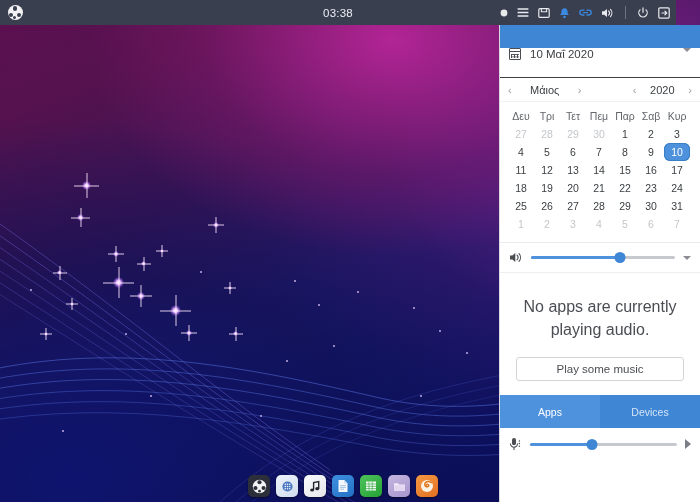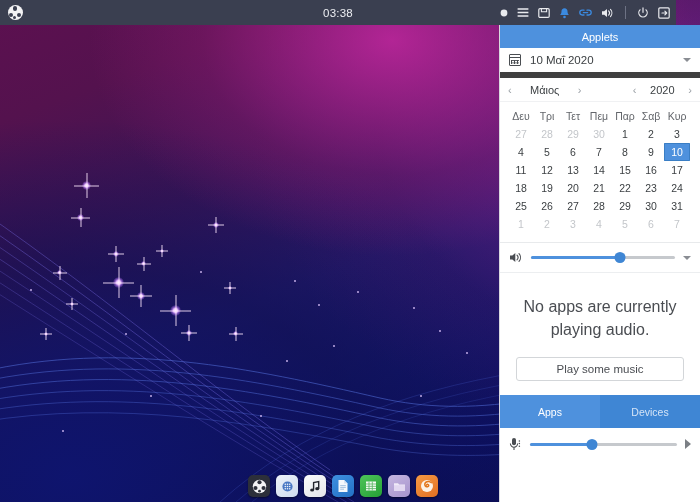--- a/index.html
+++ b/index.html
@@ -109,22 +109,22 @@
     overflow:hidden;
   }
   .panel-tabs { display:flex; height:23px; background:#3f86d4; }
   .ptab {
     flex:1; display:flex; align-items:center; justify-content:center;
     font-size:11px; color:#d4e4f7;
   }
   .ptab.active { background:#4e91dd; color:#ffffff; }
 
   .row-date {
-    height:30px; display:flex; align-items:center; padding:0 9px;
-    border-bottom:6px solid #404040;
+    height:30px; display:flex; padding:0 9px;
+    border-bottom:1px solid #404040;
   }
   .cal-ico {
     width:12px; height:12px; border:1.3px solid #4a4d52; border-radius:1px;
     position:relative; margin-right:9px; flex:0 0 auto;
   }
   .cal-ico::before {
     content:""; position:absolute; left:0; right:0; top:2px; height:1.3px; background:#4a4d52;
   }
   .cal-ico::after {
     content:""; position:absolute; left:1px; right:1px; top:5px; bottom:1px;
@@ -150,21 +150,21 @@
 
   .cal { padding:5px 8px 7px; }
   .cal-row { display:flex; }
   .cal-cell {
     width:26px; height:18px; line-height:18px; text-align:center;
     font-size:10.5px; color:#3c4043;
   }
   .cal-head .cal-cell { color:#63666b; font-size:10.5px; }
   .cal-cell.out { color:#c3c6ca; }
   .cal-cell.today {
-    background:#4e91dd; color:#ffffff; border-radius:1px;
+    background:#4e91dd; color:#ffffff; border-radius:6px;
     box-shadow:inset 0 0 0 1px #3a7ec4;
   }
 
   .sep-line { height:1px; background:#e8eaec; margin:2px 0 0; }
 
   .row-vol {
     height:30px; display:flex; align-items:center; padding:0 9px; gap:8px;
     border-bottom:1px solid #eceef0;
   }
   .slider { flex:1; height:14px; position:relative; display:flex; align-items:center; }
@@ -409,21 +409,20 @@
           <rect x="0.8" y="0.9" width="10.4" height="10.2" rx="1" fill="none" stroke="#e9eaee" stroke-width="1.2"></rect>
           <path d="M4 6h4.6M6.9 4.2L8.7 6 6.9 7.8" fill="none" stroke="#e9eaee" stroke-width="1.2" stroke-linecap="round" stroke-linejoin="round"></path>
         </svg>
       </span>
     </div>
   </div>
 
   <div class="side-panel">
 
     <div class="panel-tabs">
-      <div class="ptab active">Applets</div>
     </div>
 
     <div class="row-date">
       <span class="cal-ico"></span>
       <span class="dtxt">10 Μαΐ 2020</span>
       <span class="caret-dn"></span>
     </div>
 
     <div class="row-nav">
       <div class="nav-grp nav-left">

